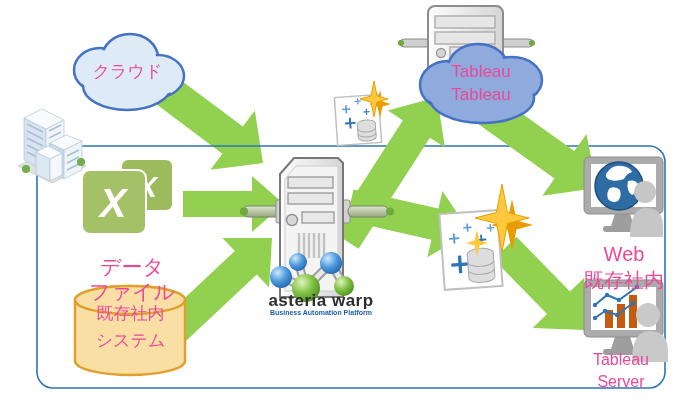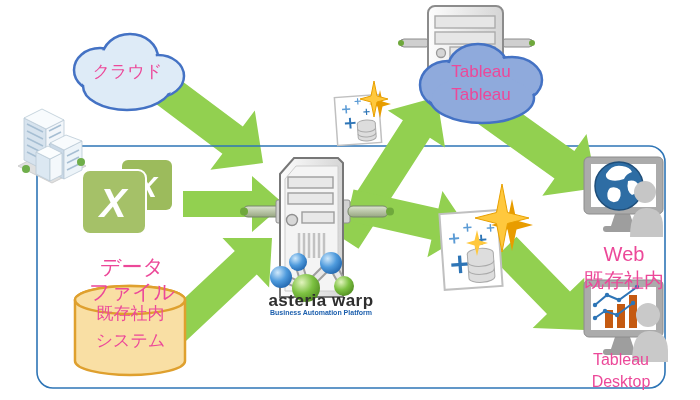--- a/index.html
+++ b/index.html
@@ -248,20 +248,20 @@
   <div>システム</div>
 </div>
 
 <div class="lbl" style="left:576px;top:241px;width:96px;font-size:20px;line-height:26px;">
   <div>Web</div>
   <div>既存社内</div>
 </div>
 
 <div class="lbl" style="left:572px;top:349px;width:98px;font-size:16px;line-height:22px;">
   <div>Tableau</div>
-  <div>Desktop</div>
+  <div>Server</div>
 </div>
 
 <div class="logo" style="left:246px;top:291px;width:150px;">
   <div class="main">asteria warp</div>
   <div class="tag">Business Automation Platform</div>
 </div>
 </div>
 
 </body></html>

